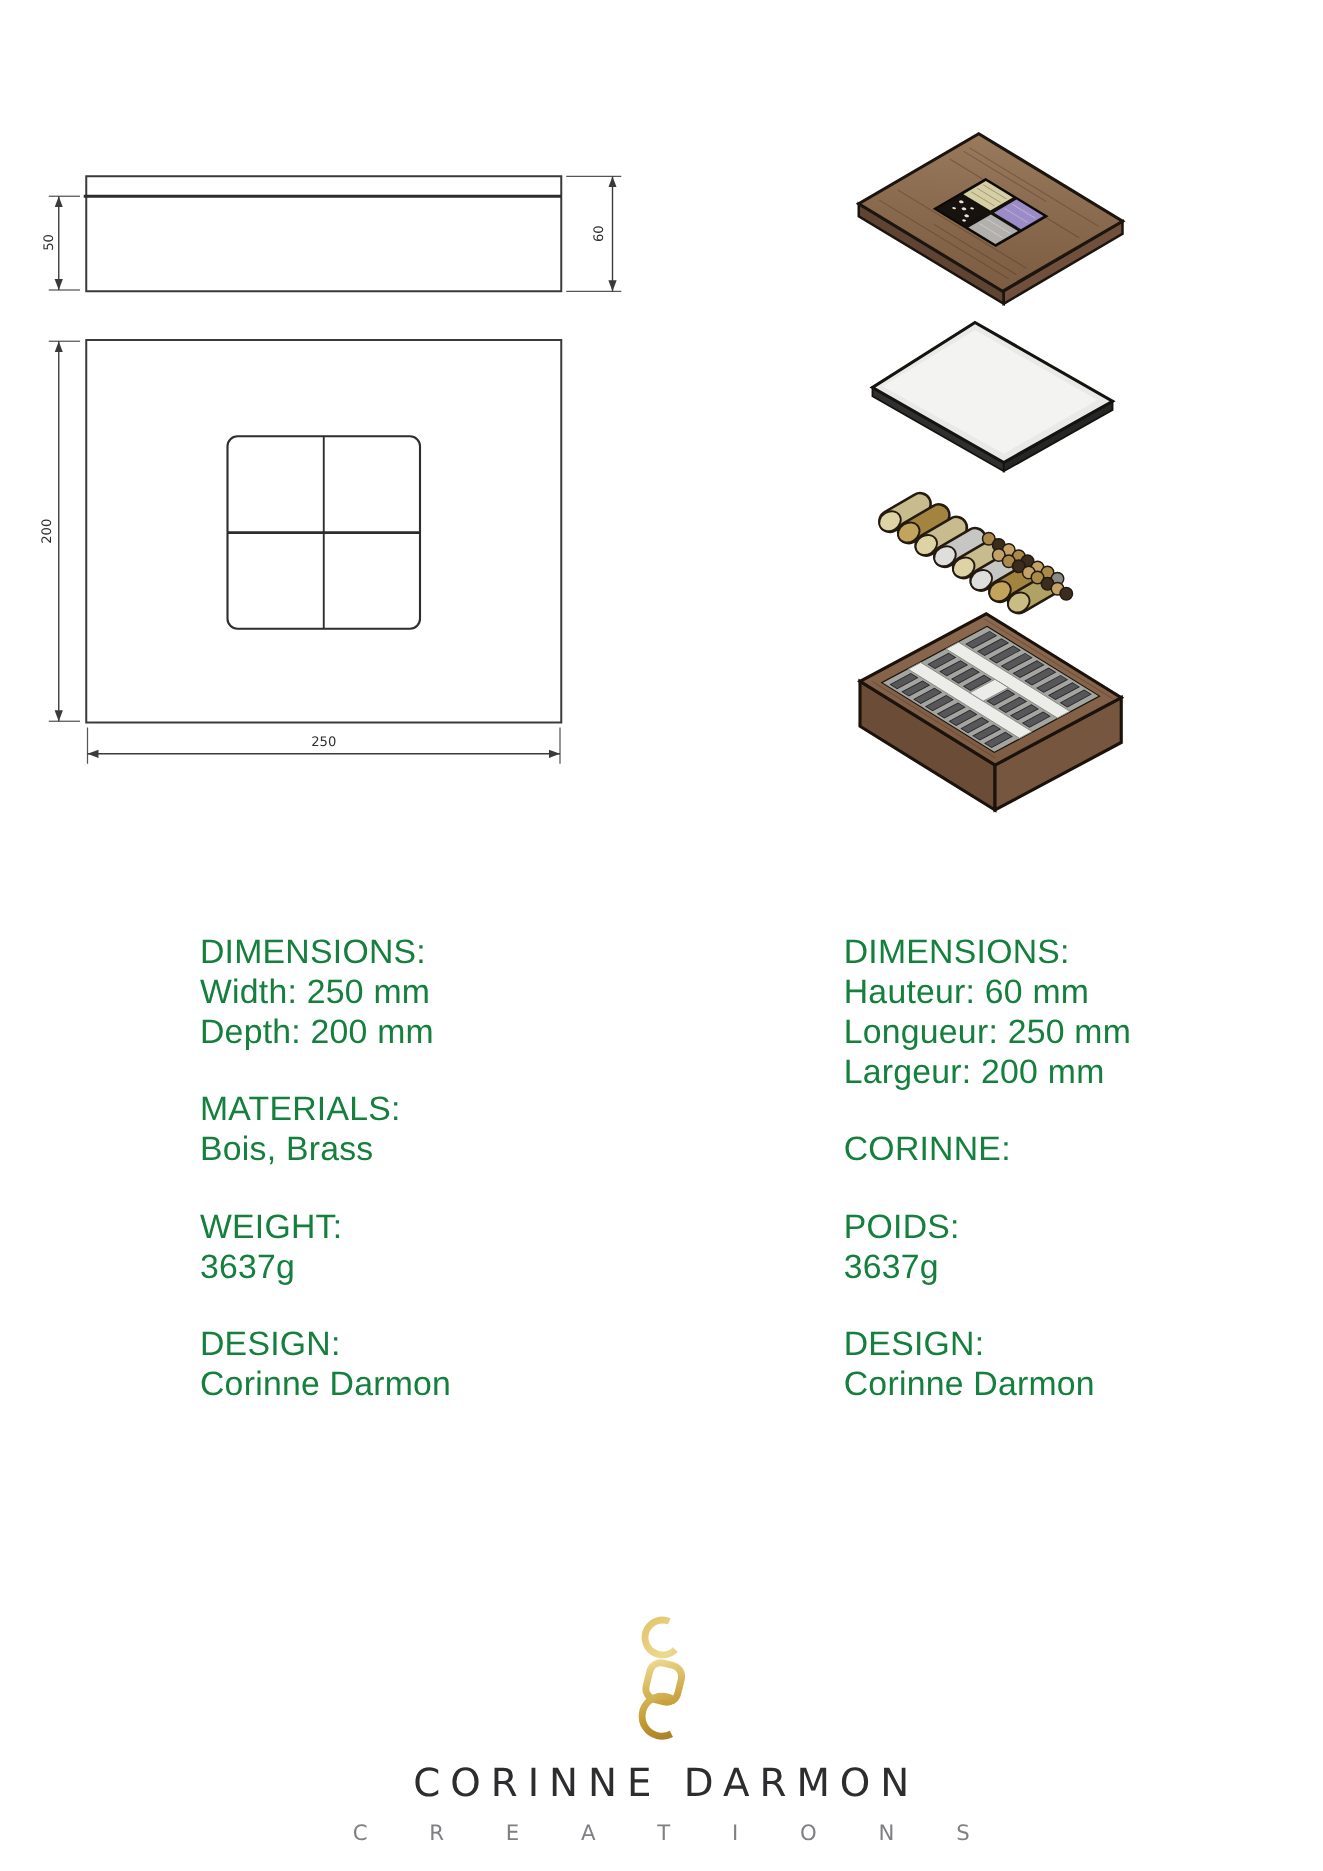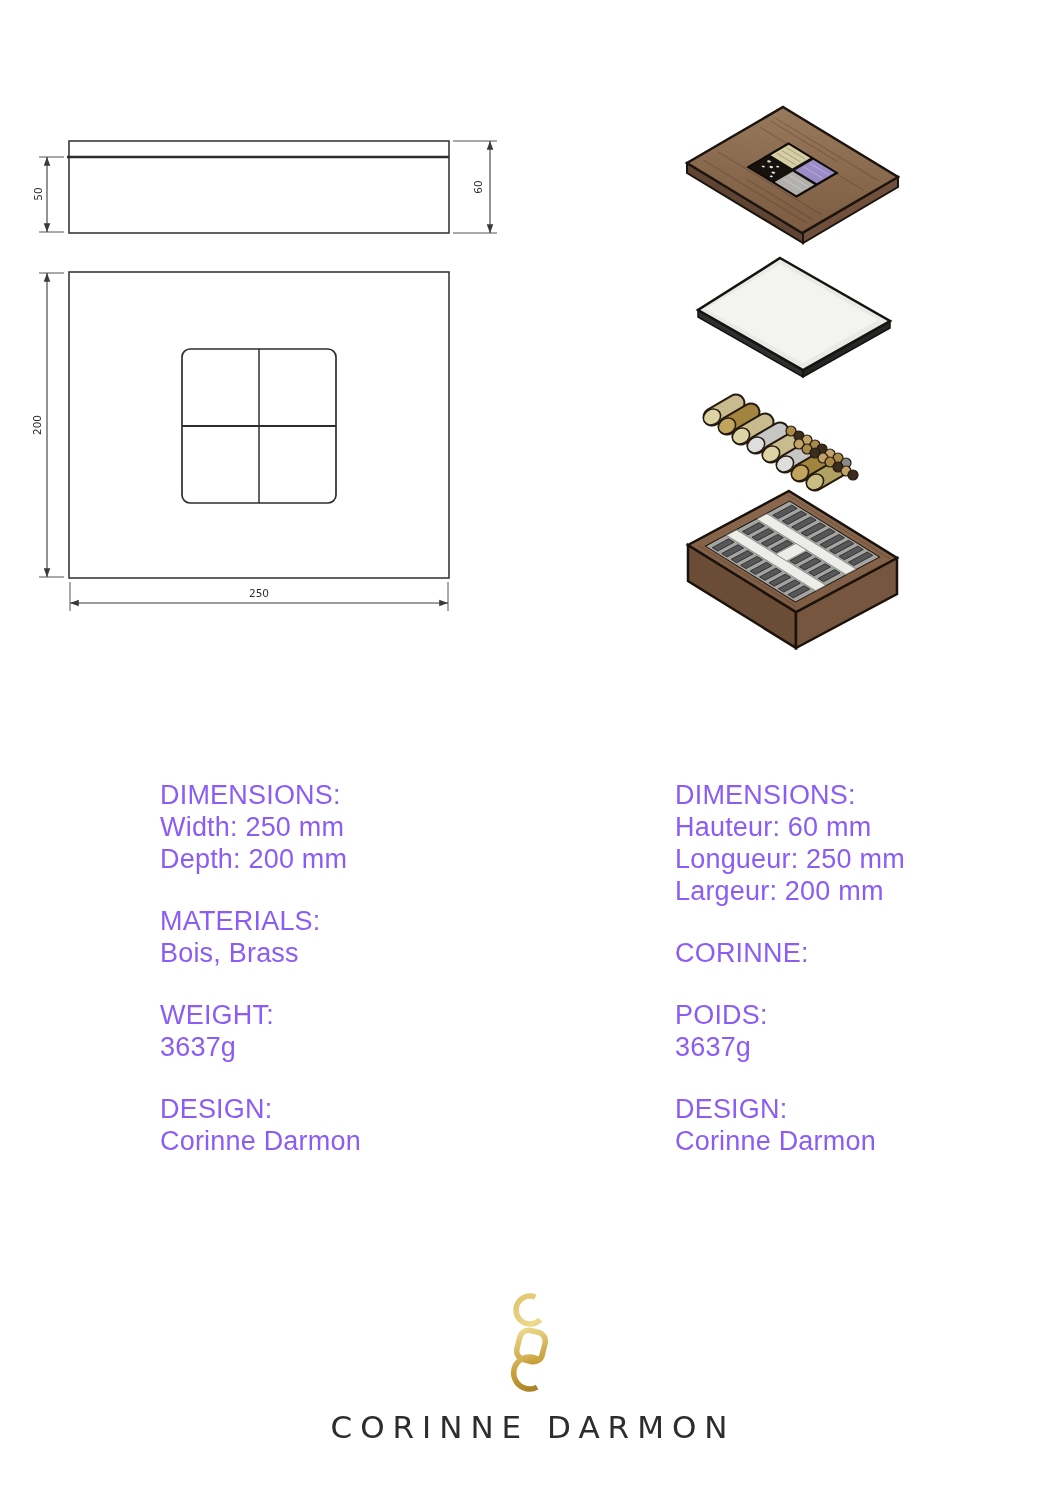--- a/index.html
+++ b/index.html
@@ -1,21 +1,21 @@
 <!DOCTYPE html>
 <html><head>
 <meta charset="utf-8">
 <style>
   * { margin:0; padding:0; box-sizing:border-box; }
   body { background:#ffffff; font-family:"Liberation Sans", sans-serif; }
   .page { position:relative; width:906px; height:1497px; background:#ffffff; overflow:hidden; }
 
   .drawing-svg { position:absolute; left:0; top:0; }
 
-  .spec-col { position:absolute; top:745px; font-size:27px; line-height:32px; color:#8b5cf6; letter-spacing:.2px;margin-top:34px; }
+  .spec-col { position:absolute; top:745px; font-size:27px; line-height:32px; color:#15803d; letter-spacing:.2px; }
   .spec-col.en { left:160px; }
   .spec-col.fr { left:675px; }
   .spec-block { margin-bottom:30px; }
 
   .footer { position:absolute; left:0; top:1285px; width:1058px; text-align:center; }
   .monogram { display:block; margin:0 auto; }
   .brand-name { margin-top:14px; font-family:"DejaVu Sans", sans-serif; font-size:31px; letter-spacing:8px; text-indent:8px; color:#2d2d2f; white-space:nowrap; }
   .brand-tagline { margin-top:12px; font-family:"DejaVu Sans", sans-serif; font-size:17px; letter-spacing:22px; text-indent:22px; color:#808084; white-space:nowrap; }
 
   text.dim { font-family:"DejaVu Sans", sans-serif; font-size:10.5px; fill:#2e2e2e; }
@@ -287,15 +287,16 @@
           <stop offset="1" stop-color="#8f681c"></stop>
         </linearGradient>
       </defs>
       <g fill="none" stroke="url(#goldGrad)" stroke-width="5.5">
         <path d="M 44 13.5 A 14 14 0 1 0 44 36.5" transform="rotate(-12 36 25)"></path>
         <rect x="24" y="46" width="26" height="30" rx="9" transform="rotate(14 37 61)"></rect>
         <path d="M 45 75 A 16 16 0 1 0 45 101" transform="rotate(8 36 88)"></path>
       </g>
     </svg>
     <div class="brand-name">CORINNE DARMON</div>
+    <div class="brand-tagline">C R E A T I O N S</div>
   </div>
 
 </div>
 
 </body></html>

